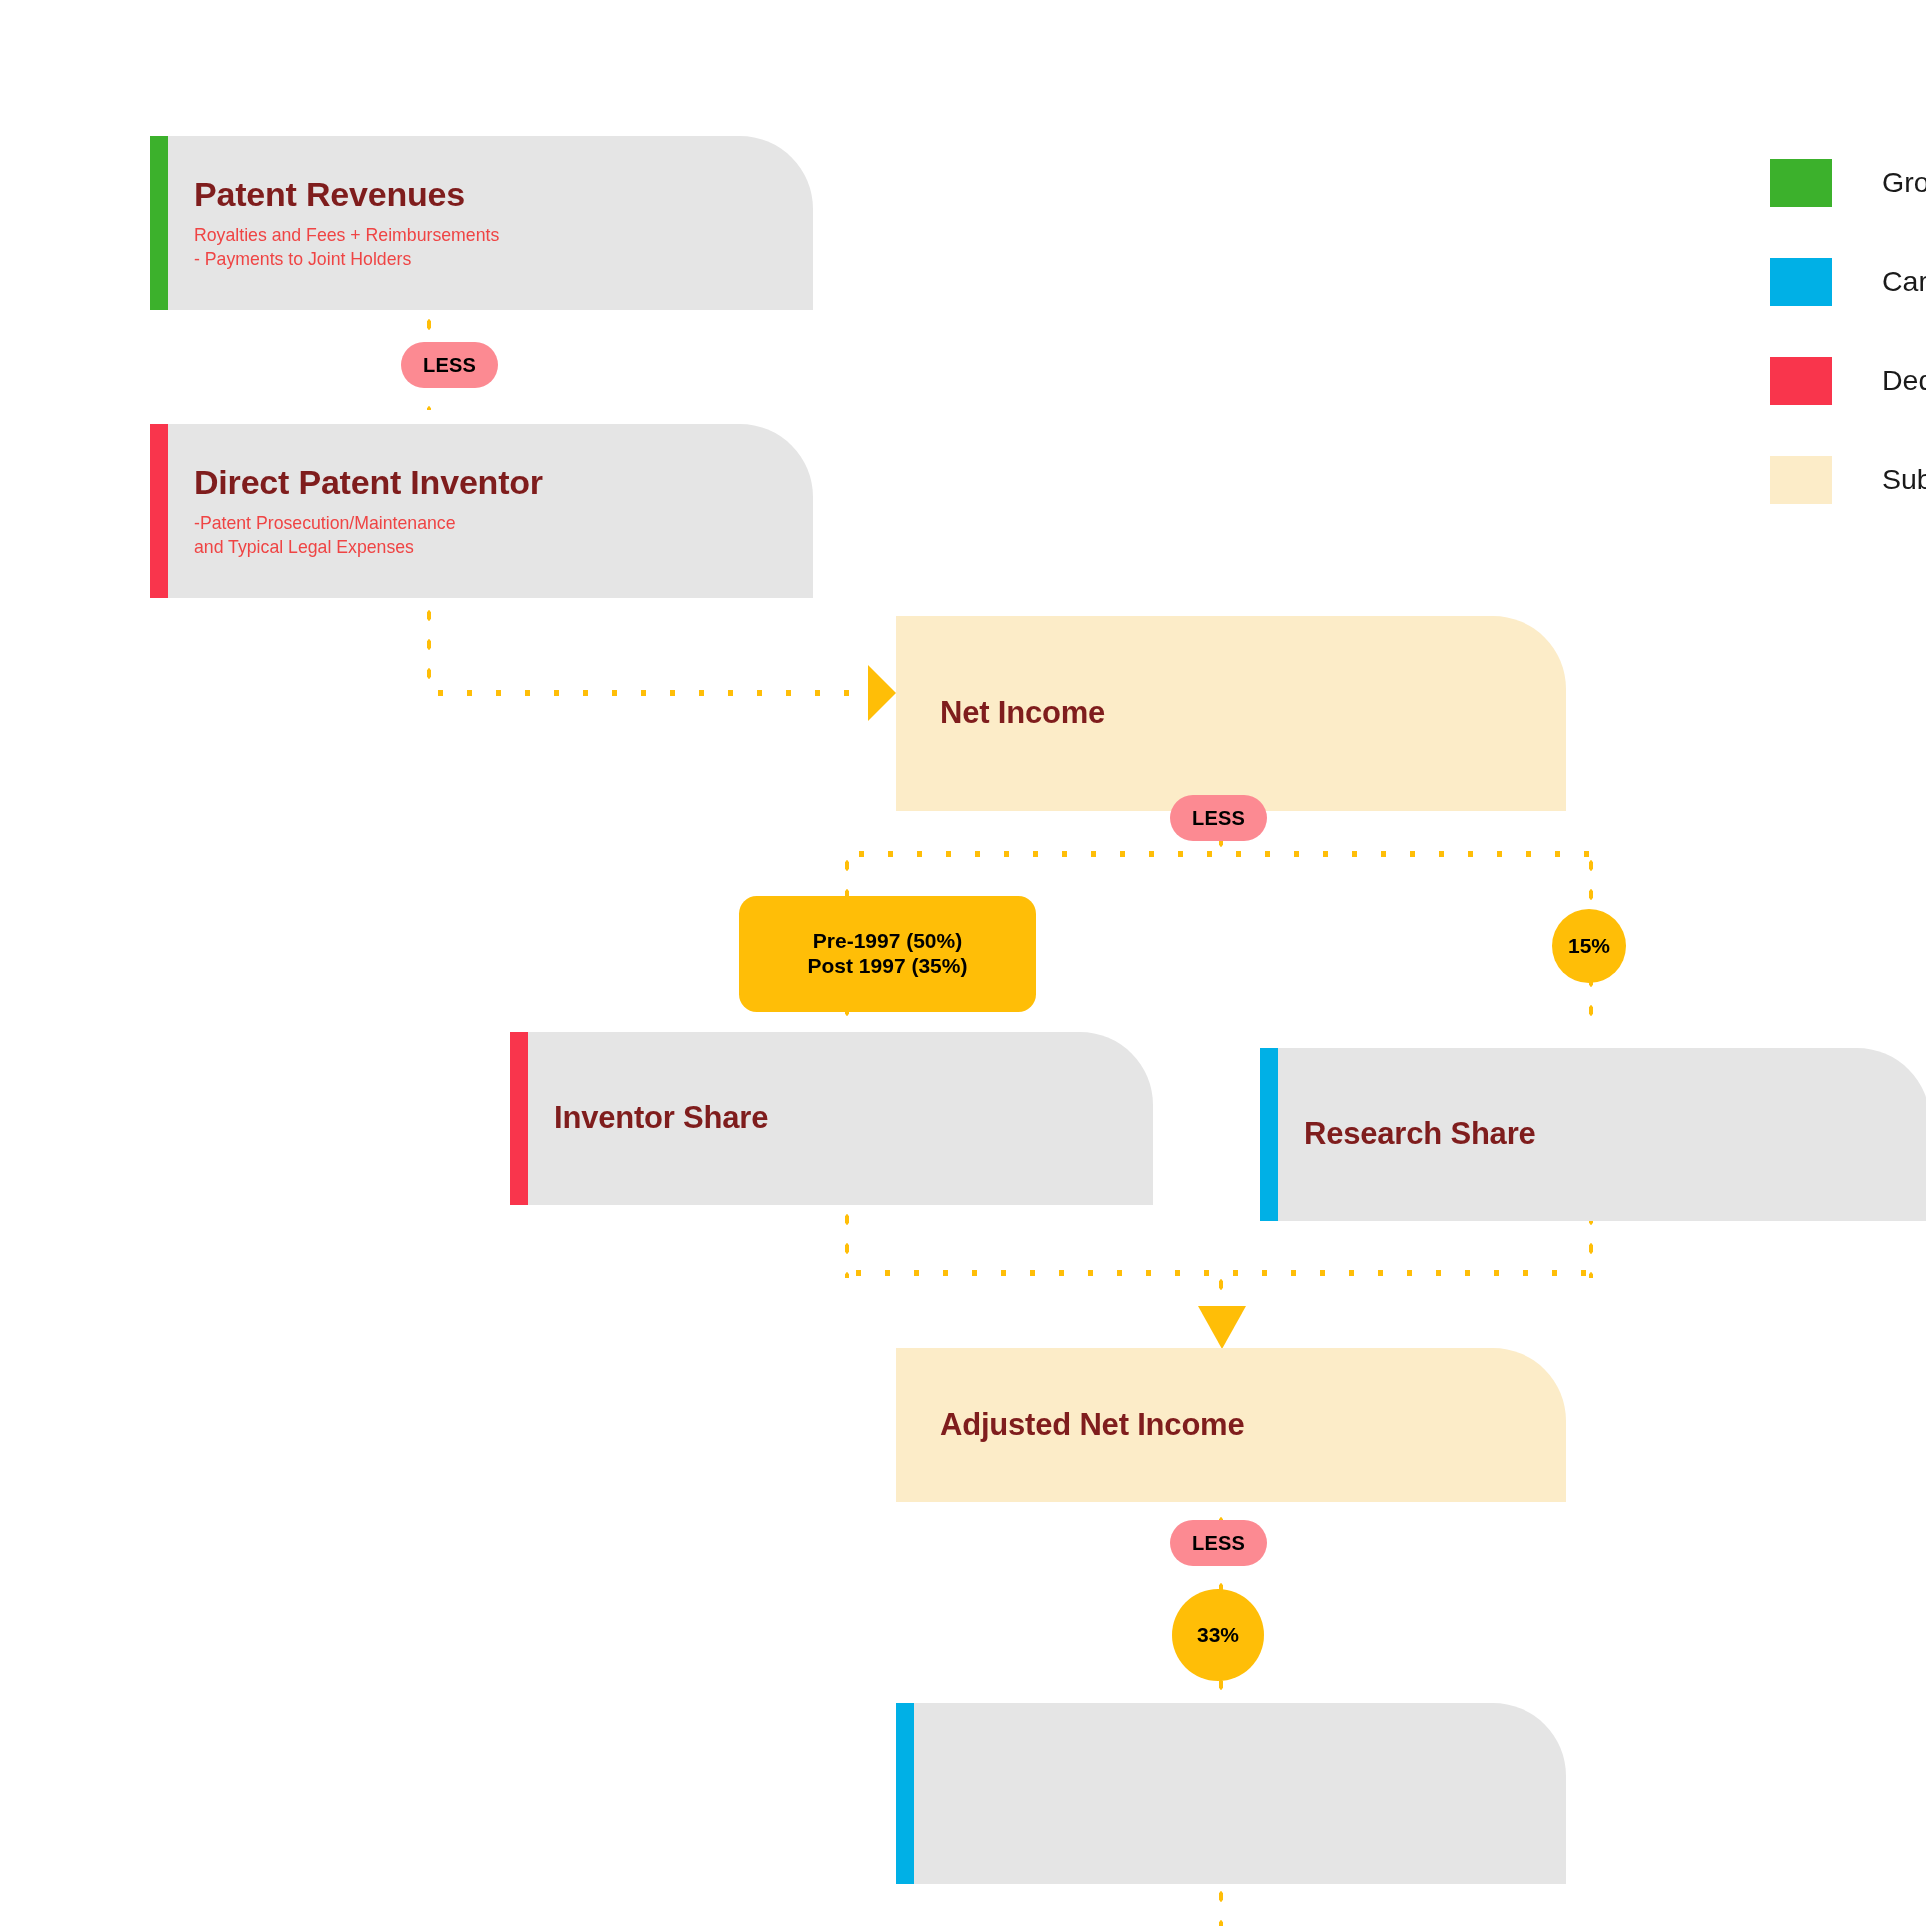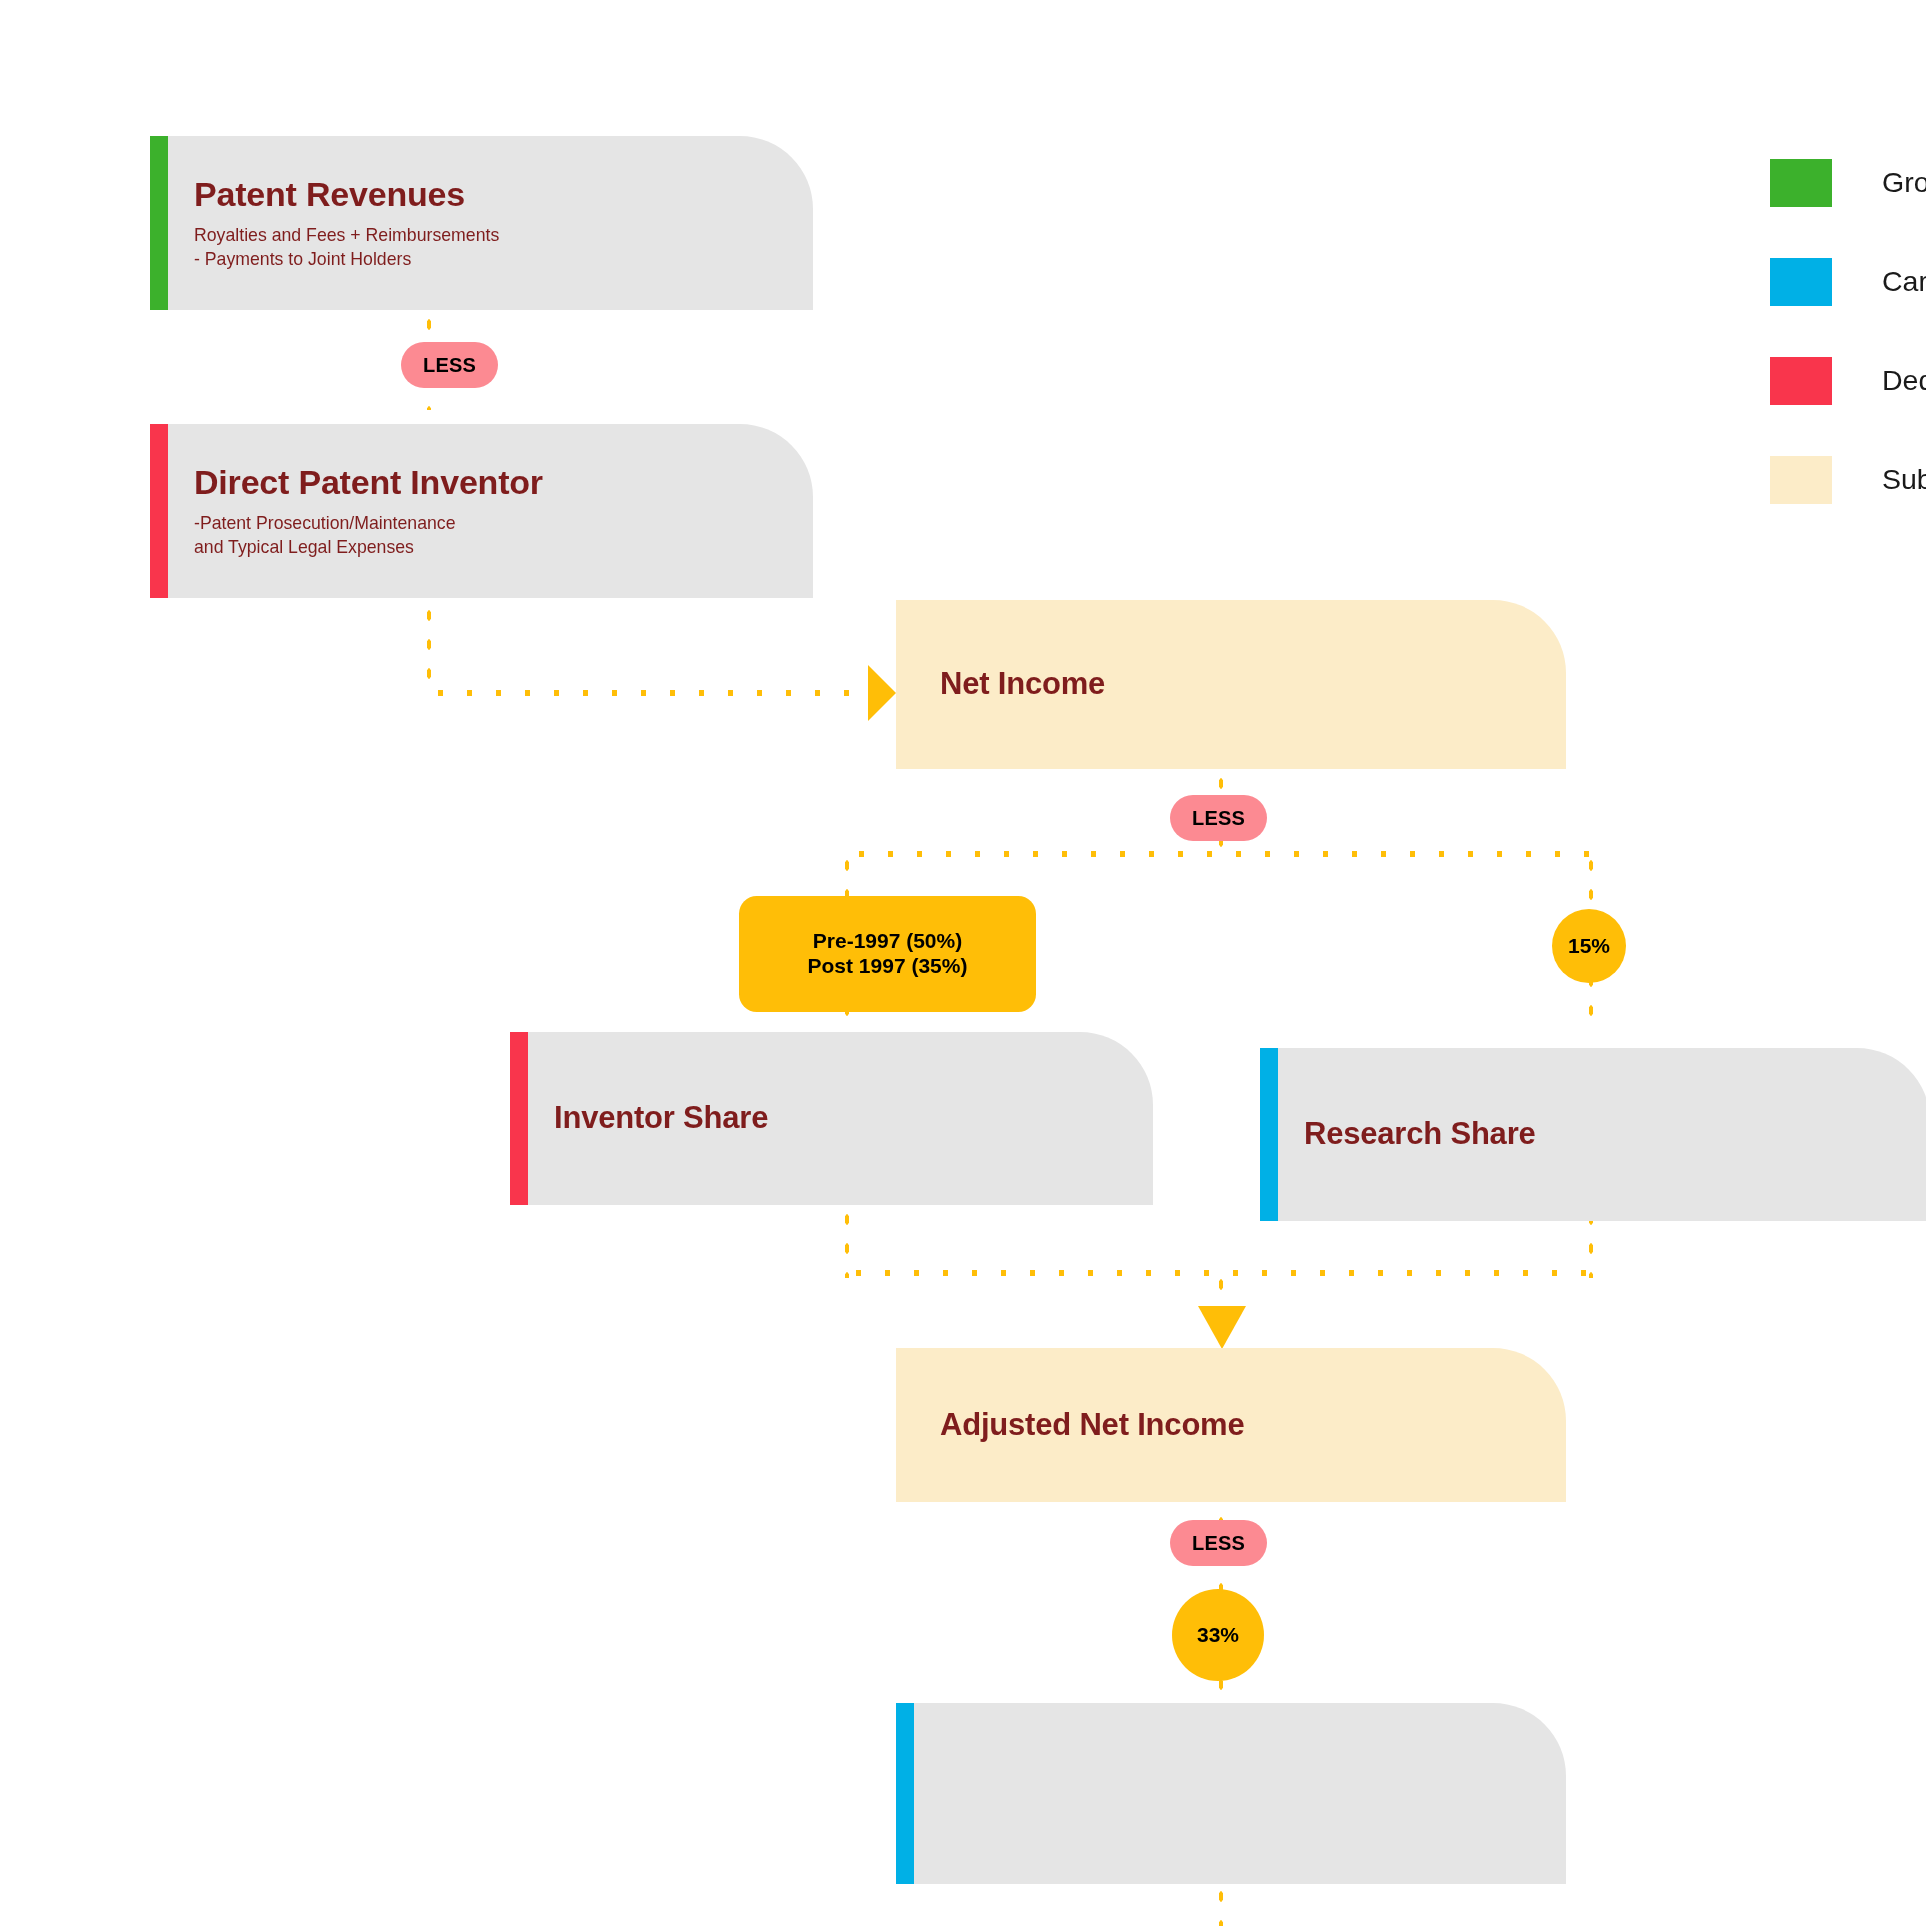--- a/index.html
+++ b/index.html
@@ -42,21 +42,21 @@
     padding-left:44px;
     padding-right:23px;
   }
   .node .title{
     font-weight:bold;
     color:#7f1d1d;
     letter-spacing:-0.2px;
     line-height:1.12;
   }
   .node .sub{
-    color:#7f1d1d;
+    color:#ef4444;
     line-height:1.38;
     margin-top:10px;
   }
   .node .sub div{ white-space:pre; }
 
   
   .t-lg{ font-size:34px; }
   .t-md{ font-size:31px; }
   .s-sm{ font-size:17.7px; }
 
@@ -216,21 +216,21 @@
     <div class="body"></div>
     <div class="content">
       <div class="title t-lg">Direct Patent Inventor</div>
       <div class="sub s-sm">
         <div>-Patent Prosecution/Maintenance</div>
         <div>and Typical Legal Expenses</div>
       </div>
     </div>
   </div>
 
-  <div class="node subtotal" style="left:896px; top:600px; width:670px; height:169px;">
+  <div class="node subtotal" style="left:896px; top:616px; width:670px; height:195px;">
     <div class="accent" style="background:#fcecc8"></div>
     <div class="body"></div>
     <div class="content">
       <div class="title t-md">Net Income</div>
     </div>
   </div>
 
   <div class="badge-less" style="left:1170px; top:795px; width:97px; height:46px;">LESS</div>
 
   <div class="badge-pct rect" style="left:699px; top:896px; width:297px; height:116px;margin-left:40px;">

